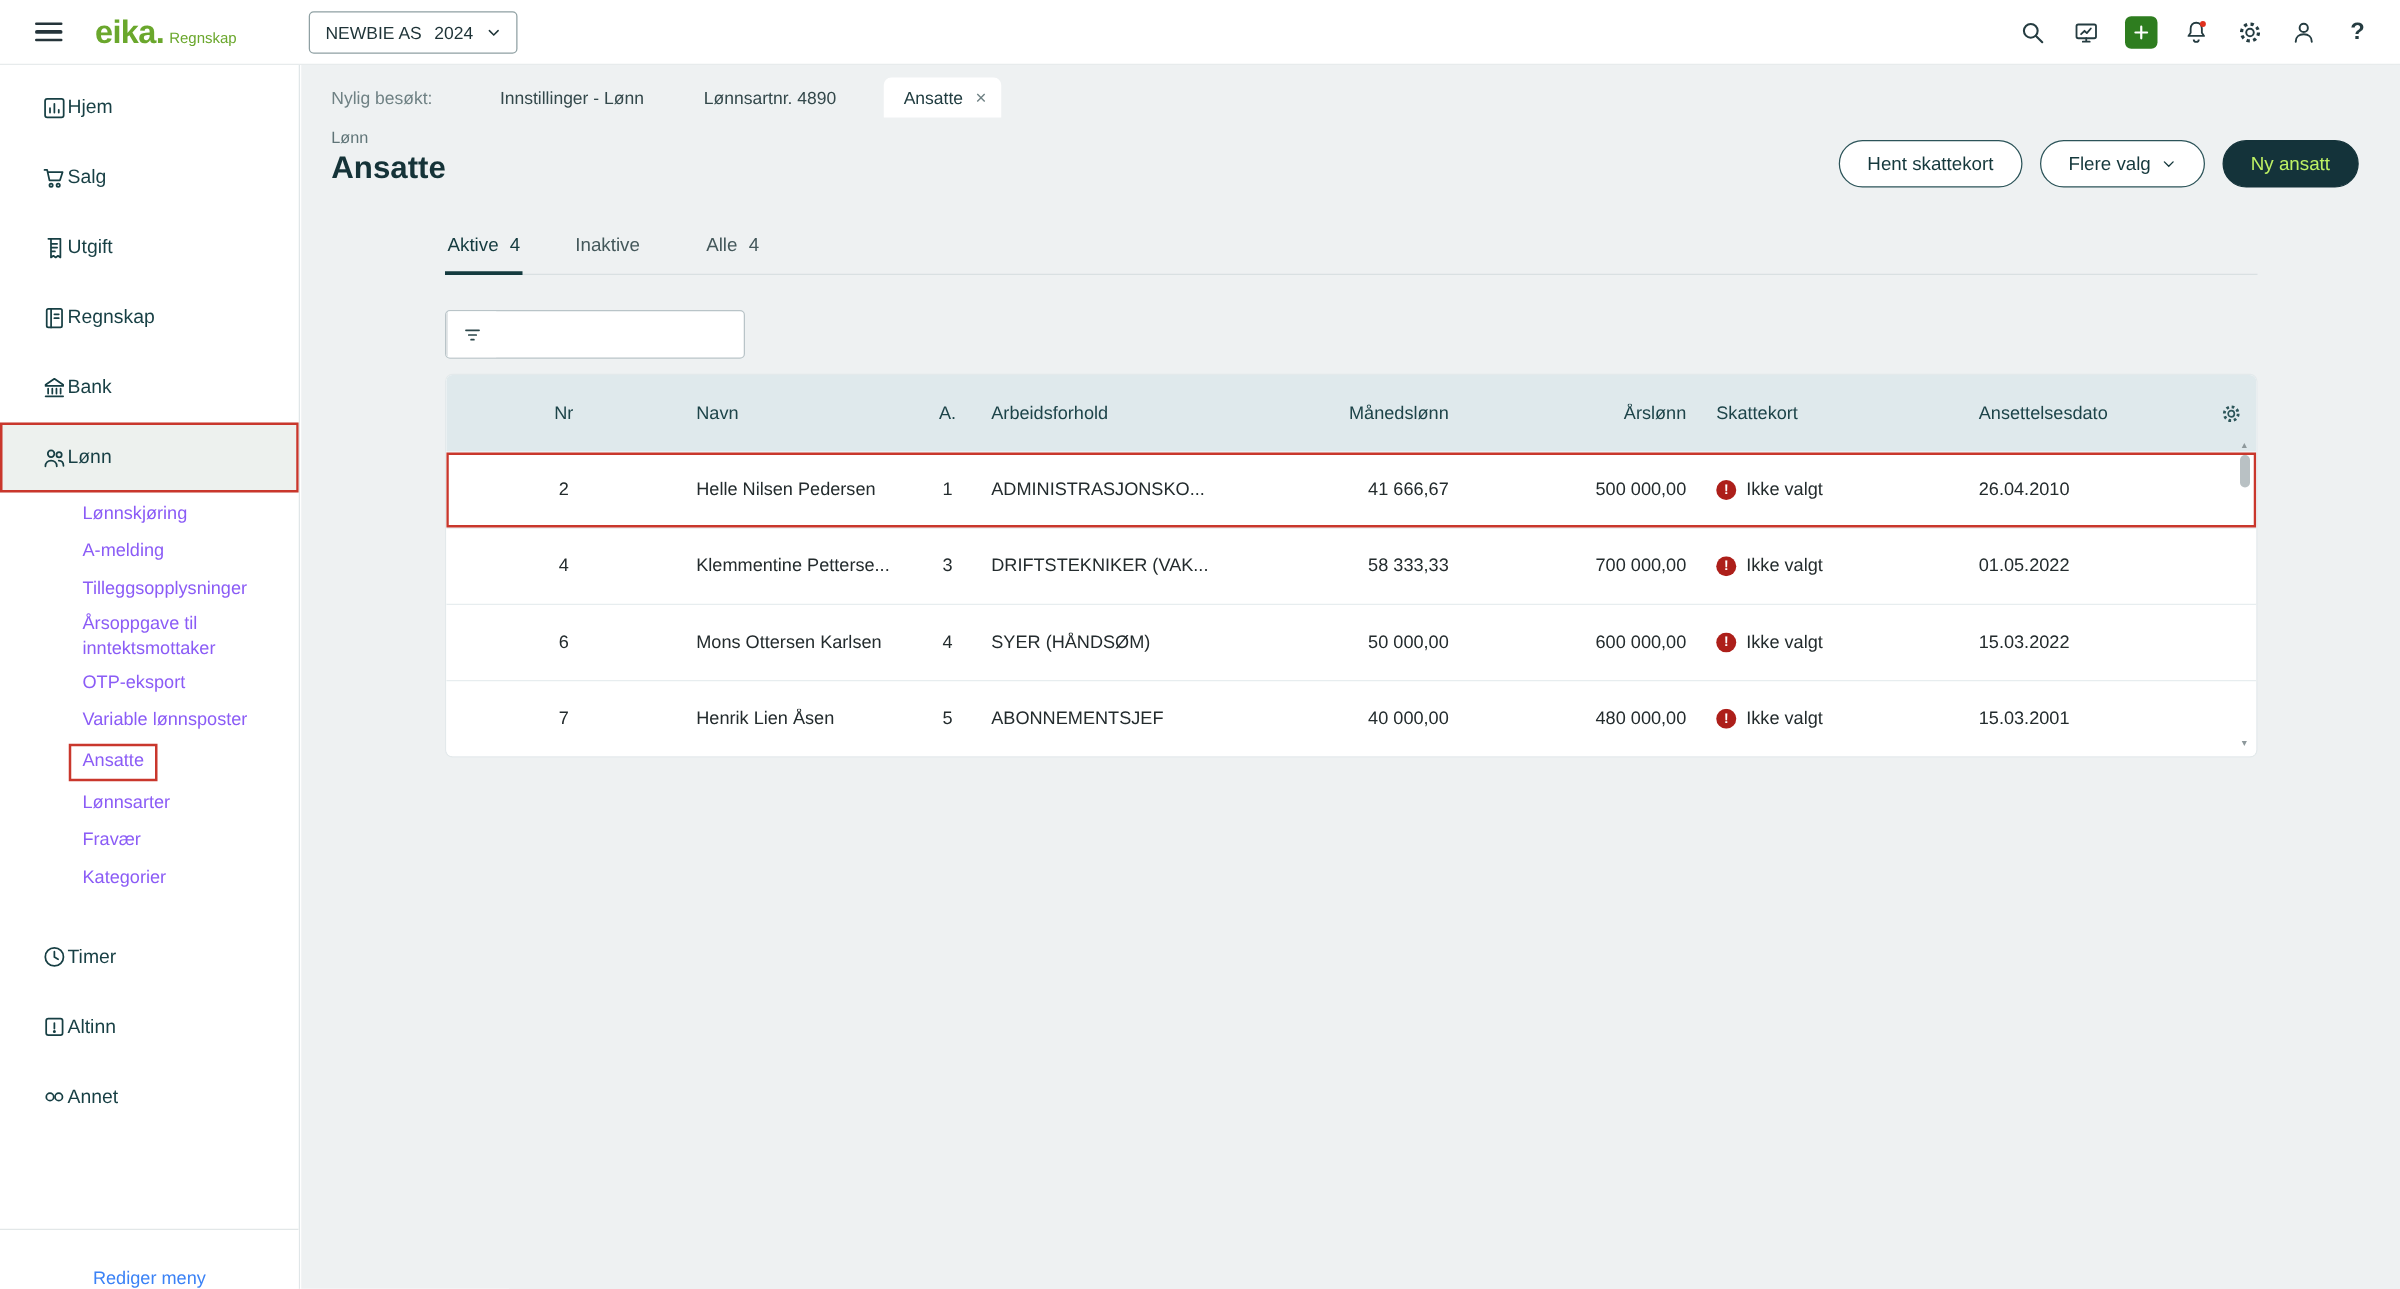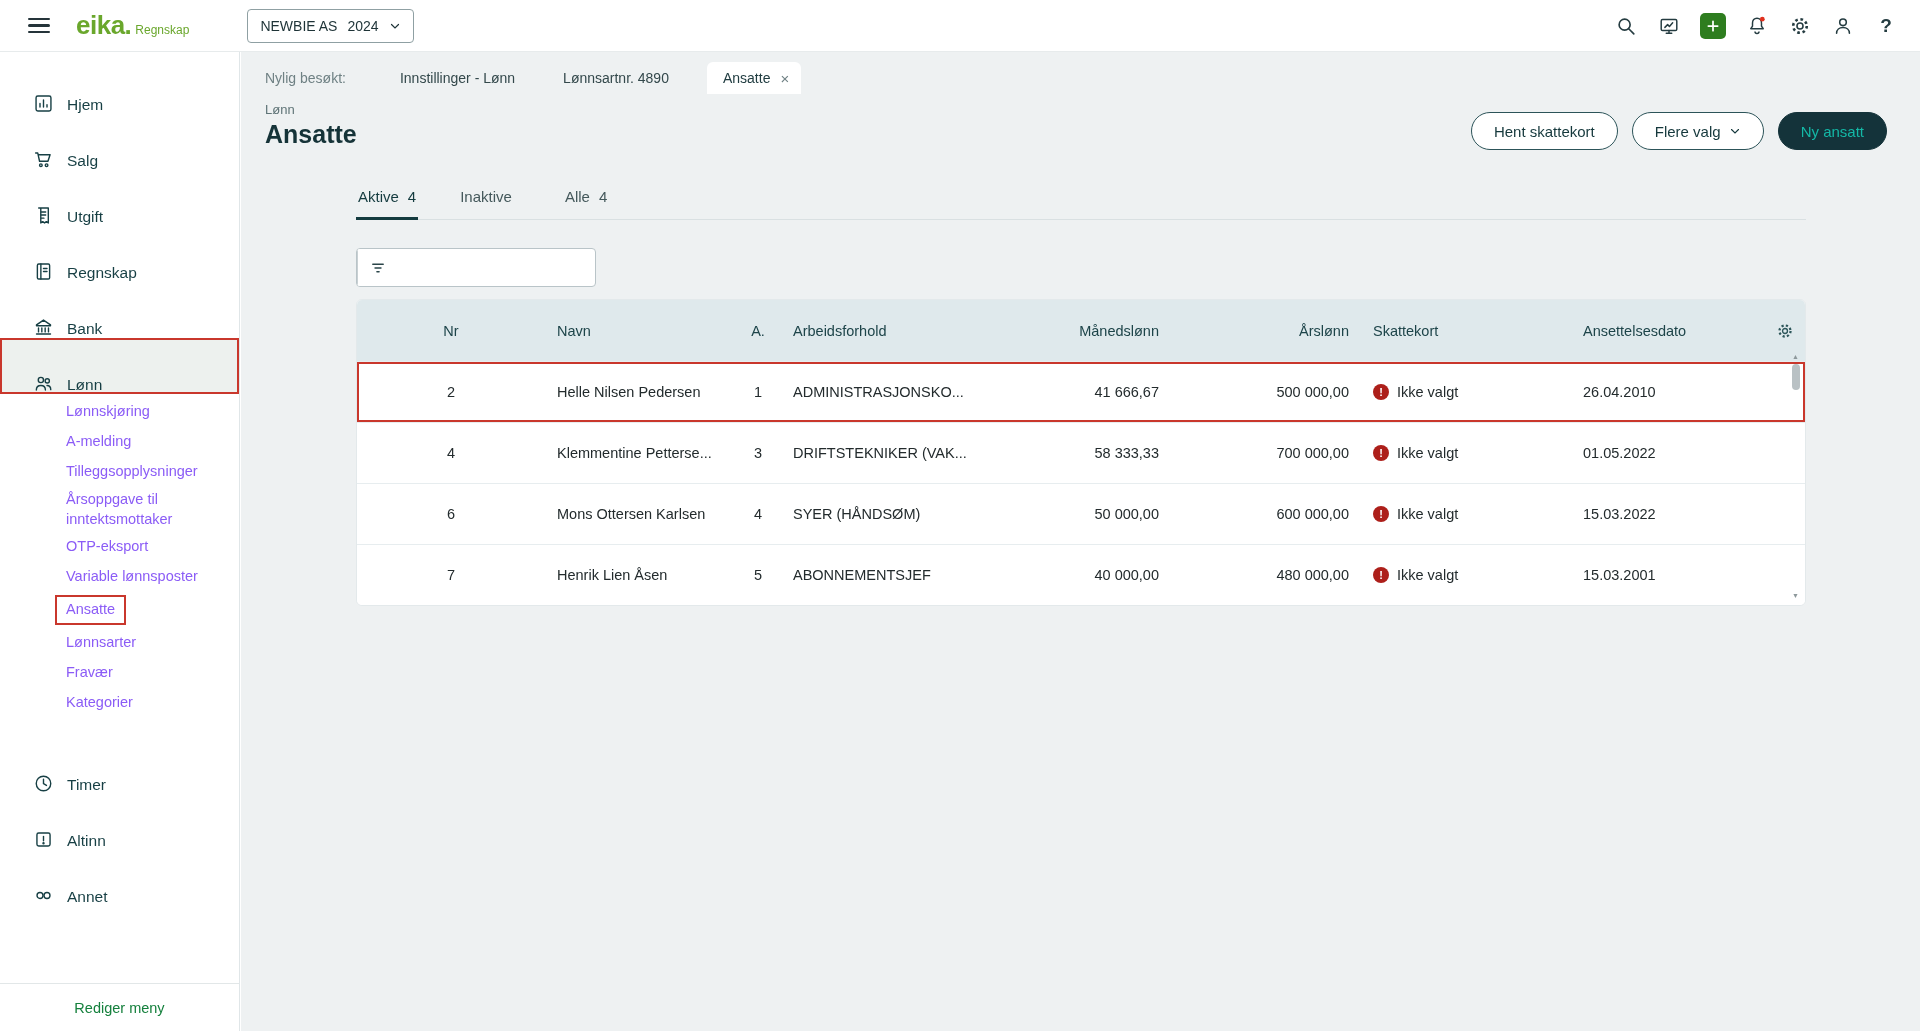--- a/index.html
+++ b/index.html
@@ -25,55 +25,55 @@
   .tb-icon svg { width:22px; height:22px; display:block; }
   .plus-tile { width:26px; height:26px; background:#2e7d1f; border-radius:5px; display:flex;
     align-items:center; justify-content:center; cursor:pointer; }
   .plus-tile svg { width:14px; height:14px; }
   .help-glyph { font-size:19px; font-weight:bold; color:#253c41; cursor:pointer; }
 
   
   .sidebar { position:fixed; top:52px; left:0; width:240px; bottom:0; background:#fff;
     border-right:1px solid #e0e6e8; overflow:hidden; z-index:5; }
   .nav-list { padding-top:6px; }
-  .nav-item { height:56px; display:flex; align-items:flex-end; padding-left:33px; gap:13px;
+  .nav-item { height:56px; display:flex; align-items:center; padding-left:33px; 
     cursor:pointer; font-size:15.5px; color:#173f44; position:relative; }
   .nav-item .nav-icon { width:21px; height:21px; color:#173f44; flex:0 0 21px; }
   .nav-item .nav-icon svg { width:21px; height:21px; display:block; }
   .nav-item.active { background:#edf1ee; font-weight:500; }
   .annotation-box { position:absolute; inset:0; border:2px solid #c9372c; pointer-events:none; z-index:3; }
   .subnav { padding:3px 0 6px 0; }
   .subnav-item { min-height:30px; display:flex; align-items:center; padding:3px 14px 3px 66px;
     font-size:14.5px; color:#8b5cf6; cursor:pointer; line-height:1.35; }
   .red-chip { border:2px solid #c9372c; padding:3px 9px; margin-left:-11px; display:inline-block; }
   .nav-gap { height:14px; }
   .sidebar-footer { position:absolute; bottom:0; left:0; right:0; height:48px;
-    border-top:1px solid #e2e7e8; display:flex; align-items:center; justify-content:center;
-    font-size:14.5px; color:#15803d; cursor:pointer; background:#fff; }
+    border-top:1px solid #e2e7e8; display:flex; align-items:flex-end; justify-content:center;
+    font-size:14.5px; color:#3b82f6; cursor:pointer; background:#fff; }
 
   
   .main { position:absolute; top:52px; left:241px; right:0; bottom:0; background:#eef1f2; overflow:hidden; }
 
   .recent-bar { height:42px; display:flex; align-items:center; padding:10px 0 0 24px; gap:8px; }
   .recent-label { font-size:14px; color:#6f8184; margin-right:26px; }
   .recent-item { font-size:14px; color:#33484b; padding:6px 20px; cursor:pointer; white-space:nowrap; }
   .recent-tab-active { background:#fff; border-radius:6px 6px 0 0; height:32px; display:flex;
     align-items:center; gap:10px; padding:0 12px 0 16px; font-size:14px; color:#203c40;
     cursor:pointer; margin-left:10px; }
   .recent-close { color:#6f8184; font-size:15px; cursor:pointer; line-height:1; }
 
   .page-header { display:flex; justify-content:space-between; align-items:flex-start;
     padding:8px 33px 0 24px; }
   .crumb { font-size:13px; color:#5f7477; }
   .page-title { font-size:25px; font-weight:bold; color:#153338; margin-top:3px; }
   .header-actions { display:flex; gap:14px; margin-top:10px; }
   .btn { height:38px; border-radius:20px; font-size:15px; display:flex; align-items:center;
     padding:0 22px; cursor:pointer; white-space:nowrap; gap:8px; }
   .btn-outline { background:#fff; border:1px solid #2c5459; color:#15383c; }
-  .btn-dark { background:#14333a; border:1px solid #14333a; color:#14b8a6; }
+  .btn-dark { background:#14333a; border:1px solid #14333a; color:#bef264; }
   .btn .chev svg { width:12px; height:12px; display:block; }
 
   .content { margin:36px 0 0 115px; width:1450px; }
 
   .tabs-row { display:flex; gap:40px; border-bottom:1px solid #d9e0e2; height:34px; }
   .tab { display:flex; gap:9px; align-items:flex-start; font-size:15px; color:#44585b;
     cursor:pointer; padding:2px 2px 0 2px; position:relative; }
   .tab.active { color:#143b3f; font-weight:500; }
   .tab.active::after { content:""; position:absolute; left:0; right:0; bottom:-1px; height:3px;
     background:#143b3f; }

